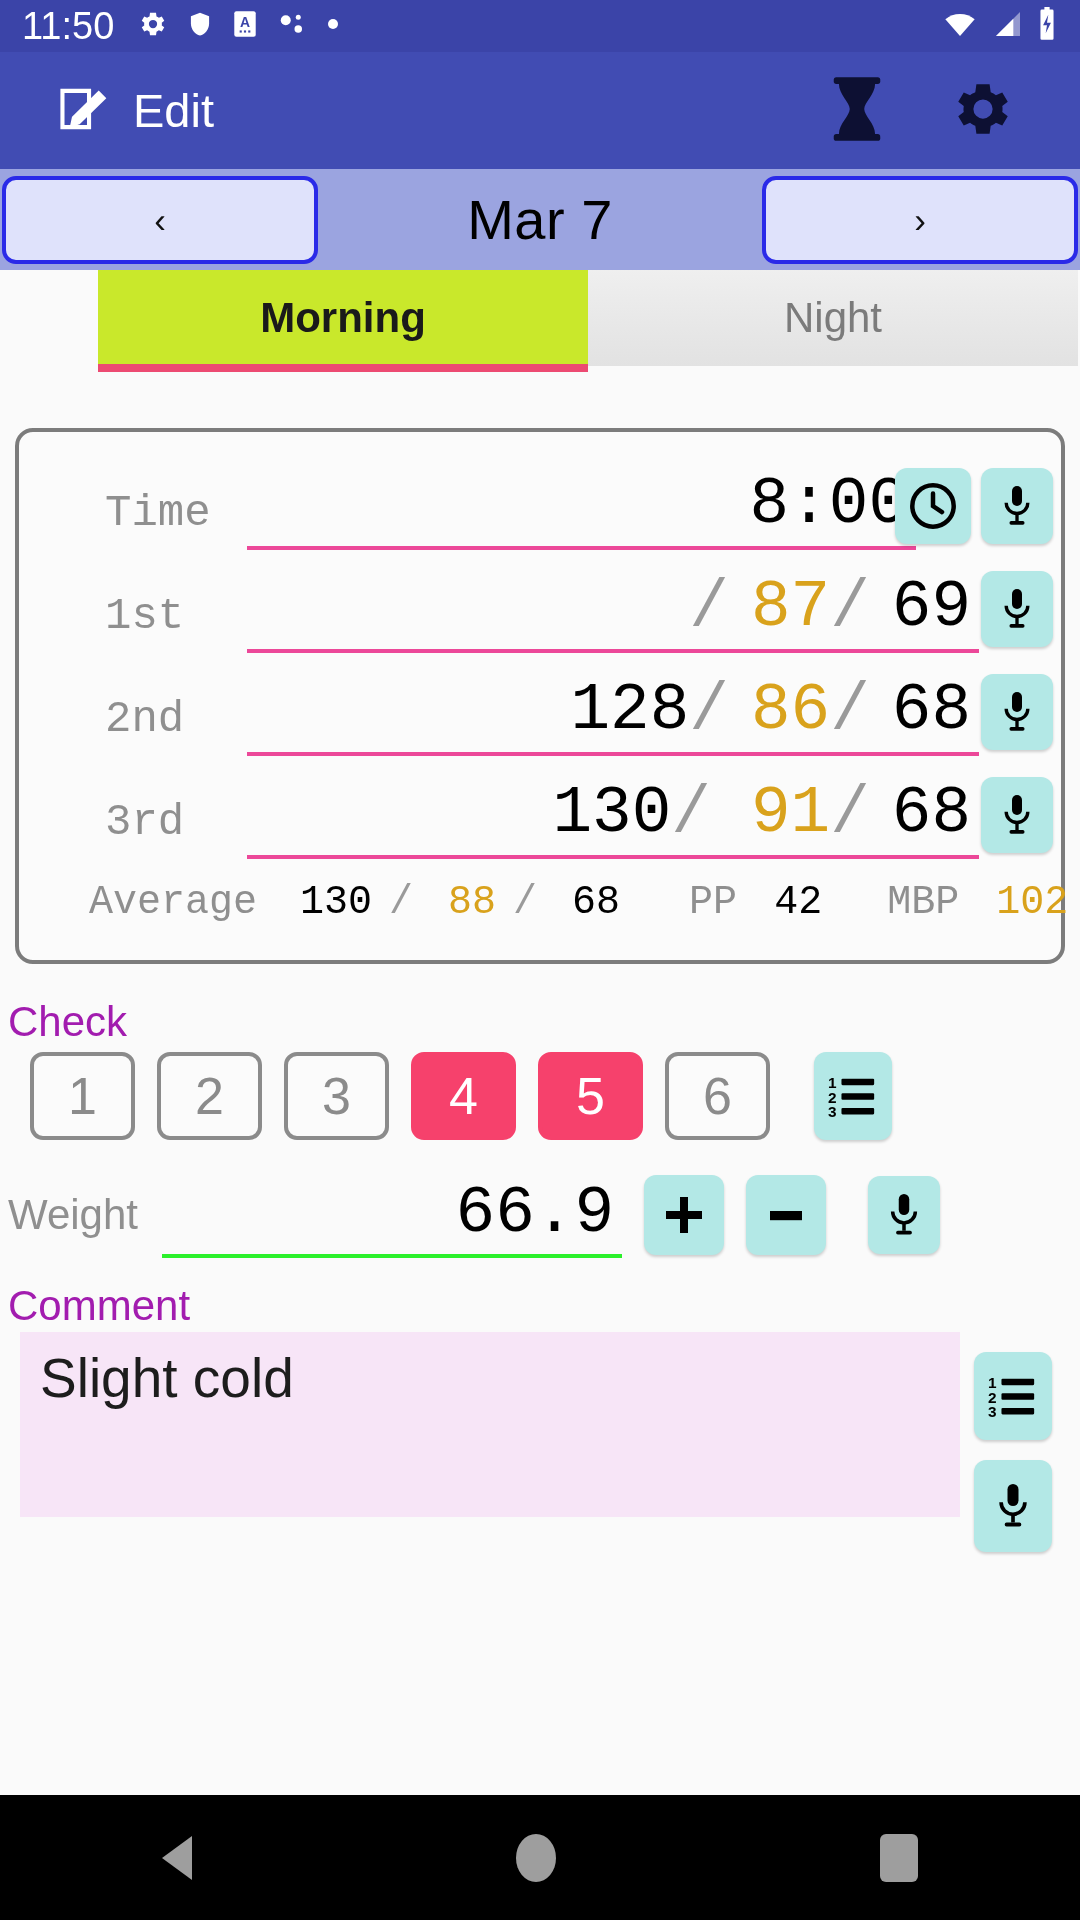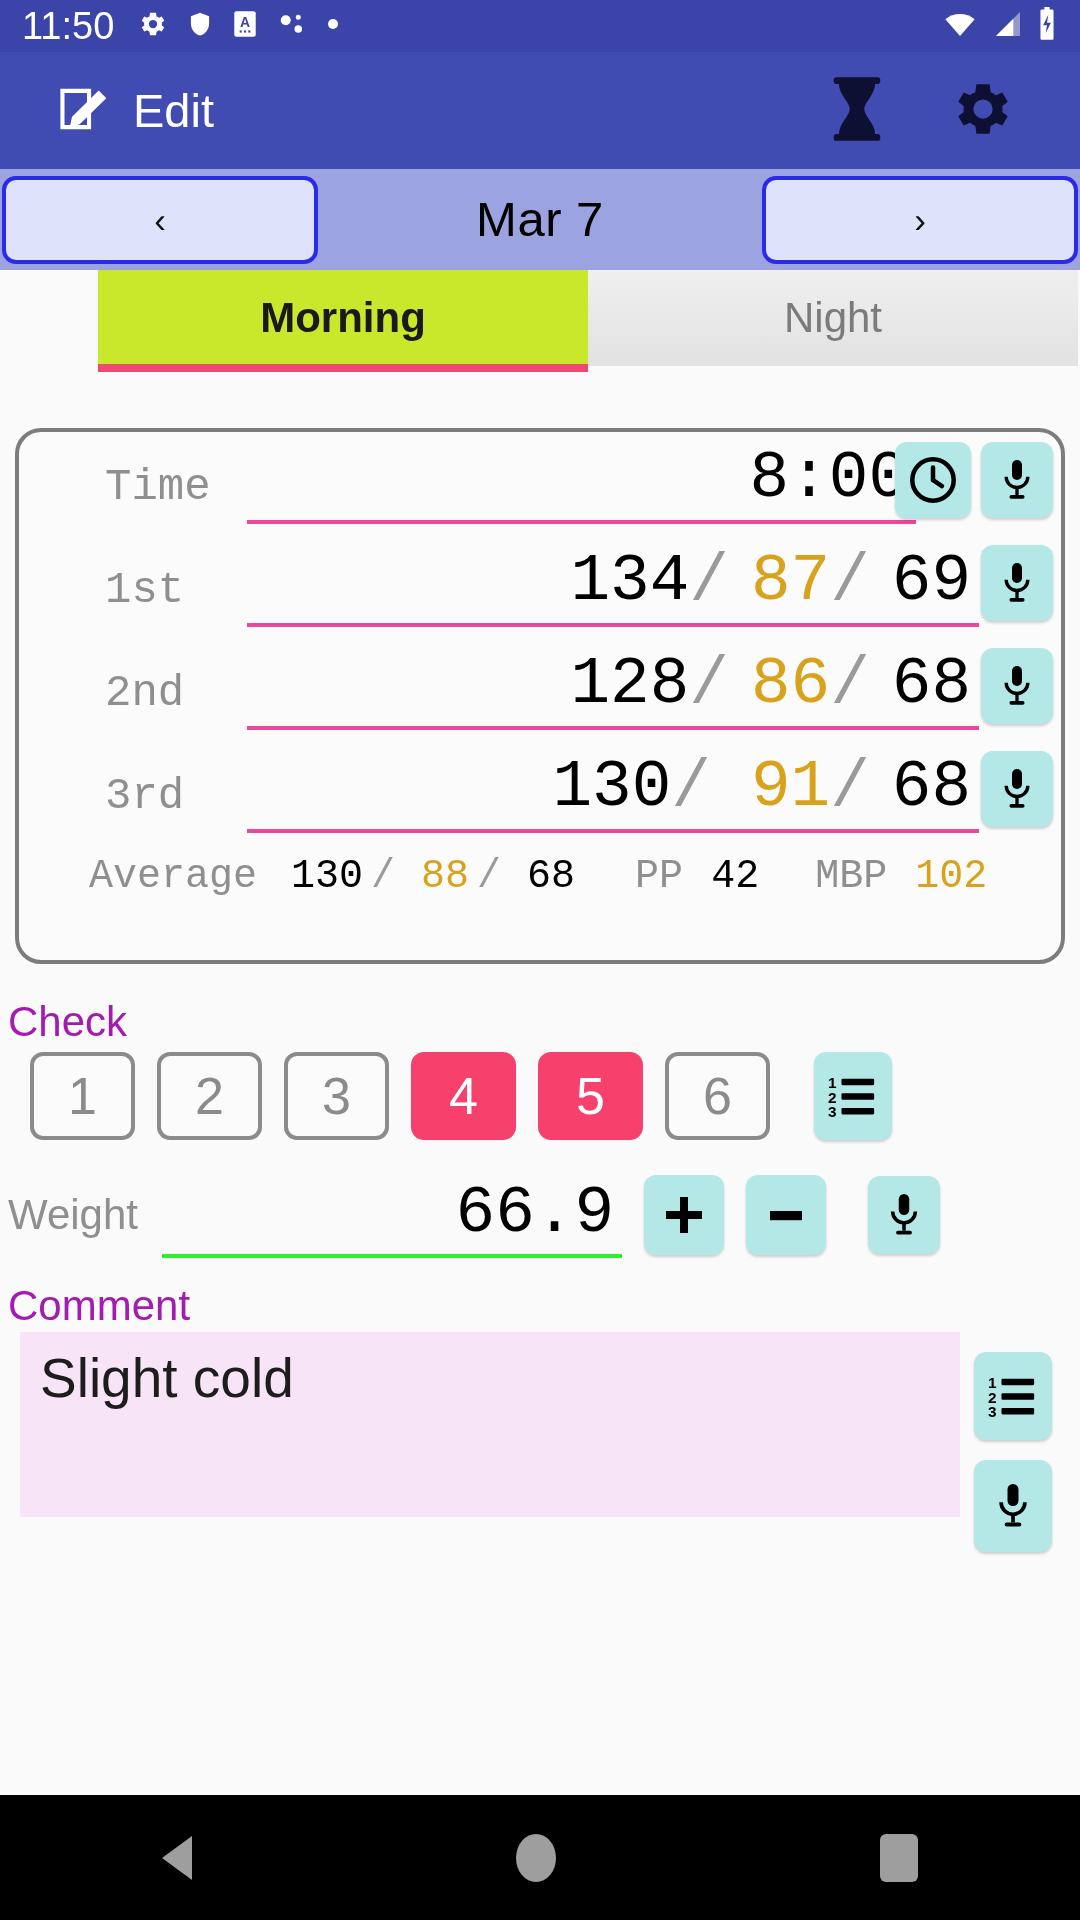--- a/index.html
+++ b/index.html
@@ -41,21 +41,21 @@
     background: #9ba4e0;
     display: flex; align-items: center; justify-content: space-between;
   }
   .nav-btn {
     width: 316px; height: 88px; margin: 0 2px;
     background: #dfe2fb; border: 4px solid #2a2ae8; border-radius: 14px;
     display: flex; align-items: center; justify-content: center;
     color: #111; font-size: 35px; line-height: 1;
   }
   .date-label {
-    flex: 1; text-align: center; font-size: 49px; color: #000;
+    flex: 1; text-align: center; font-size: 56px; color: #000;
     line-height: 1; letter-spacing: 0.5px;
   }
 
   
   .tabs {
     position: absolute; top: 270px; left: 0; width: 1080px; height: 103px;
     background: #fafafa; display: flex; padding-left: 98px;
   }
   .tab {
     width: 490px; height: 96px; position: relative;
@@ -68,22 +68,22 @@
     background: #ec4a72;
   }
   .tab.inactive {
     background: linear-gradient(180deg, #efefef 0%, #e2e2e2 100%);
     color: #7b7b7b; font-weight: normal;
   }
 
   
   .card {
     position: absolute; top: 428px; left: 15px; width: 1050px; height: 536px;
-    background: #fbfbfb; border: 4px solid #7c7c7c; border-radius: 26px;
-    padding: 4px 0 0 0;
+    background: #fbfbfb; border: 4px solid #7c7c7c; border-radius: 18px;
+    padding: 30px 0 0 0;
   }
   .row { display: flex; align-items: flex-start; height: 103px; }
   .rlabel {
     width: 210px; padding-left: 86px; color: #8f8f8f;
     font-family: "Liberation Mono", monospace; font-size: 44px;
     line-height: 103px;
   }
   .fieldwrap { position: relative; flex: 1; }
   .field {
     position: relative; border-bottom: 4px solid #ec4899;
@@ -100,21 +100,21 @@
 
   .btn-cyan {
     background: #b3e8e6; border-radius: 12px;
     display: flex; align-items: center; justify-content: center;
     box-shadow: 0 2px 3px rgba(0,0,0,0.18);
   }
   .btn-mic { position: absolute; width: 72px; height: 76px; }
   .btn-clock { position: absolute; width: 76px; height: 76px; }
 
   .avgrow {
-    display: flex; align-items: center; gap: 8px;
+    display: flex; align-items: center; gap: 17px;
     padding-left: 70px; margin-top: 6px;
     font-family: "Liberation Mono", monospace; font-size: 40px;
   }
   .avg-lab { color: #8f8f8f; }
   .avg-blk { color: #000; }
   .avg-amb { color: #d9a21c; }
   .avg-sep { color: #9a9a9a; }
 
   
   .sec-label {
@@ -290,21 +290,20 @@
               <rect x="7.5" y="23" width="9" height="2.2" rx="1"></rect>
           </svg>
         </div>
       </div>
     </div>
 
     <div class="row">
       <div class="rlabel">1st</div>
       <div class="fieldwrap">
         <div class="field bp">
-          <span class="sys">134</span>
           <span class="sep">/</span>
           <span class="dia" style="margin-left:22px">87</span>
           <span class="sep">/</span>
           <span class="pul" style="margin-left:22px">69</span>
         </div>
         <div class="btn-cyan btn-mic" style="right:8px; top:6px;">
           <svg width="40" height="48" viewBox="0 0 24 28" fill="#000">
             <rect x="9" y="2" width="6" height="12" rx="3"></rect>
             <path d="M5.5 12a6.5 6.5 0 0 0 13 0" fill="none" stroke="#000" stroke-width="2"></path>
             <rect x="11" y="18" width="2" height="5"></rect>

